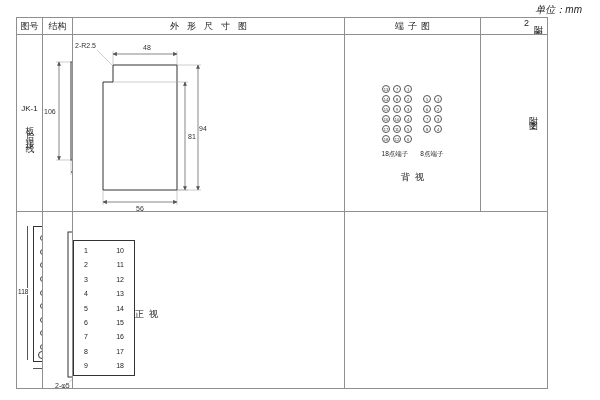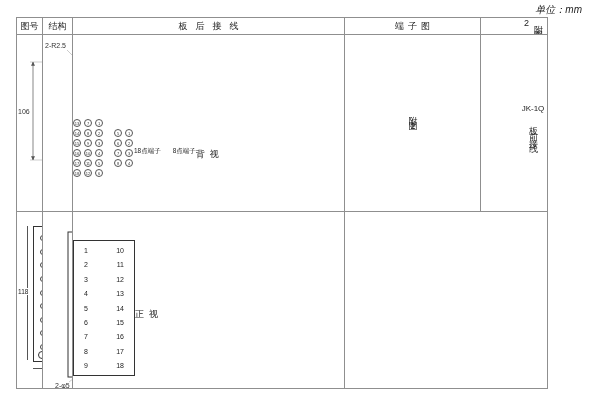--- a/index.html
+++ b/index.html
@@ -20,21 +20,21 @@
   .vtext{writing-mode:vertical-rl;text-orientation:upright;font-size:9px;letter-spacing:6px;}
   .model{font-size:8px;margin-bottom:6px;white-space:nowrap;}
   .draw svg{display:block;}
   svg text{fill:#333;font-size:7px;font-family:"Liberation Sans","DejaVu Sans",sans-serif;}
   .ol{fill:none;stroke:#333;stroke-width:1;}
   .ol2{fill:none;stroke:#333;stroke-width:0.8;}
   .ext{stroke:#999;stroke-width:0.5;}
   .cl{stroke:#888;stroke-width:0.5;}
   .dim{stroke:#555;stroke-width:0.7;marker-start:url(#arw);marker-end:url(#arw);}
   
-  .tcell1{display:flex;align-items:center;padding-top:50px;}
+  .tcell1{display:flex;flex-direction:column;align-items:center;padding-top:50px;}
   .blocks{display:flex;align-items:center;gap:10px;}
   .g18{display:grid;grid-template-columns:repeat(3,9px);gap:2px;}
   .g8{display:grid;grid-template-columns:repeat(2,9px);gap:2px;}
   .tnum{width:8px;height:8px;border:1px solid #555;border-radius:50%;box-sizing:border-box;
         display:flex;align-items:center;justify-content:center;font-size:4px;color:#333;}
   .blabels{display:flex;gap:12px;margin-top:7px;font-size:6.5px;}
   .viewlabel{margin-top:12px;font-size:9px;letter-spacing:5px;margin-right:-5px;}
   
   .o2{position:relative;}
   .fbox{position:absolute;left:16px;top:14px;width:112px;height:134px;border:1px solid #333;}
@@ -70,28 +70,32 @@
 
   <div class="tbl">
 
     <div class="c th">
         <span>图号</span>
       </div>
     <div class="c th">
         <span>结构</span>
       </div>
     <div class="c th">
-        <span class="ls8">板后接线</span>
+        <span class="ls8">外形尺寸图</span>
       </div>
     <div class="c th">
         <span class="ls4">端子图</span>
       </div>
 
     <div class="c vcell">
       <div class="vtext">附图2</div>
+    </div>
+    <div class="c vcell">
+      <div class="model">JK-1</div>
+      <div class="vtext">板后接线</div>
     </div>
 
     <div class="c draw">
       <svg width="272" height="177" viewBox="0 0 272 177">
         <defs>
           <marker id="arw" viewBox="0 0 6 6" markerWidth="6" markerHeight="6" refX="5.5" refY="3" orient="auto-start-reverse">
             <path d="M0,0 L6,3 L0,6 Z" fill="#555"></path>
           </marker>
         </defs>
         <g>
@@ -222,24 +226,20 @@
       <div class="blabels">
         <span>18点端子</span>
         <span>8点端子</span>
       </div>
       <div class="viewlabel">背视</div>
     </div>
 
     <div class="c vcell">
       <div class="vtext">附图2</div>
     </div>
-    <div class="c vcell">
-      <div class="model">JK-1Q</div>
-      <div class="vtext">板前接线</div>
-    </div>
 
     <div class="c o2">
       <div class="vdim118"></div>
       <div class="vdimlabel">118</div>
       <div class="fbox">
         <div class="fhole fh-tr"></div>
         <div class="fhole fh-bl"></div>
         <div class="pins pins-l">
             <span class="pin">1</span>
             <span class="pin">2</span>

